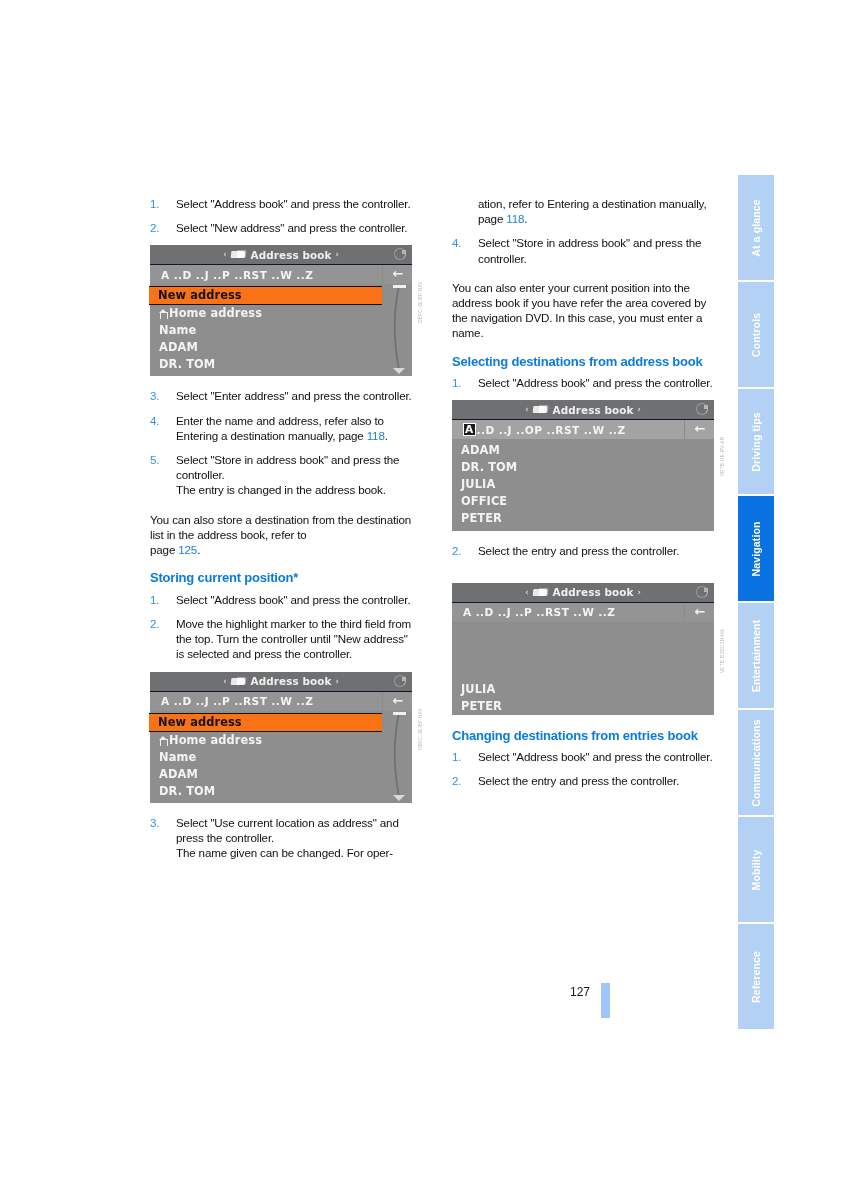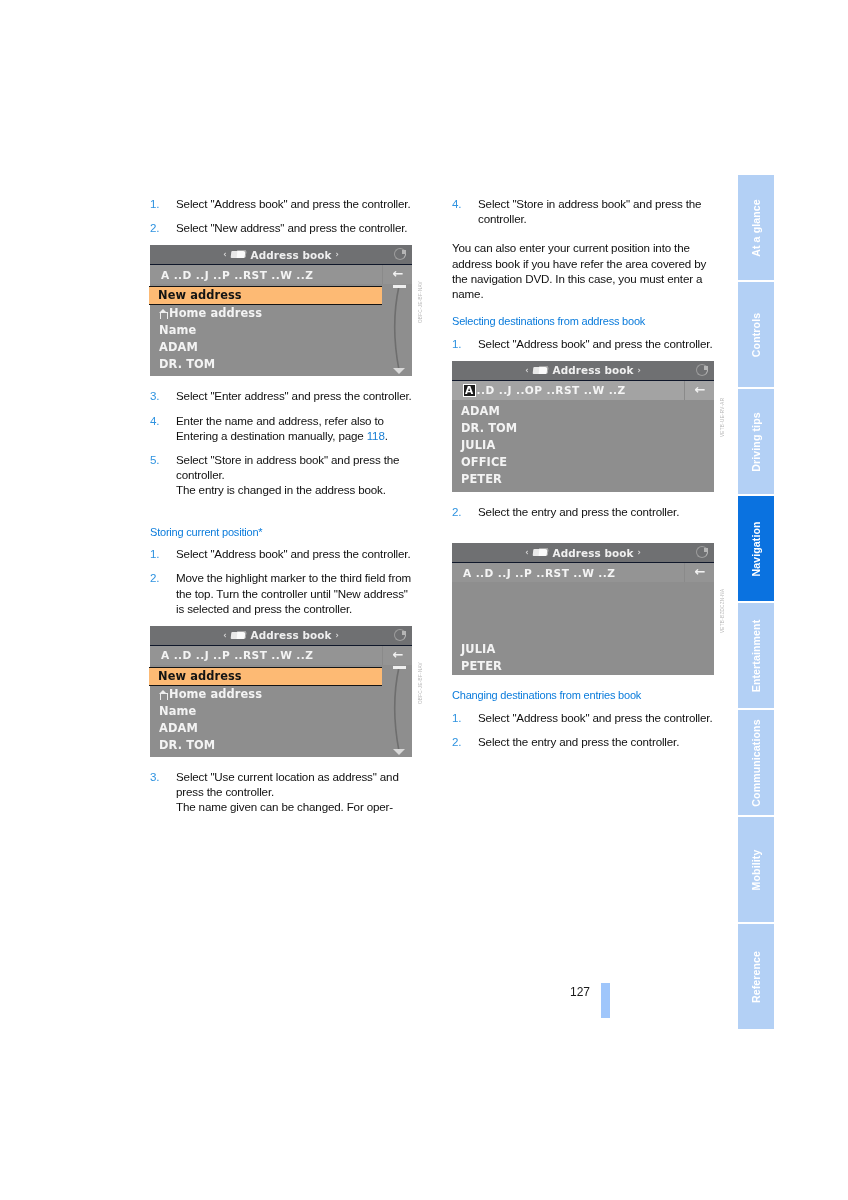--- a/index.html
+++ b/index.html
@@ -32,23 +32,23 @@
     font-size: 11.6px;
     line-height: 15.2px;
     color: #101010;
     margin: 0 0 11px 0;
     letter-spacing: -0.15px;
   }
   .para.tight { margin-bottom: 9px; }
   .para.nomargin { margin-bottom: 0; }
 
   .h2 {
-    font-size: 11px;
+    font-size: 13px;
     line-height: 15.5px;
-    font-weight: normal;
+    font-weight: bold;
     color: #0a7bdb;
     margin: 13px 0 6px 0;
     letter-spacing: -0.2px;
   }
 
   ol.steps { margin: 0 0 8px 0; padding: 0; list-style: none; }
   ol.steps li {
     position: relative;
     padding-left: 26px;
     font-size: 11.6px;
@@ -175,21 +175,21 @@
     line-height: 17px;
     color: #f3f3f3;
     font-size: 11.4px;
     font-weight: bold;
     padding-left: 9px;
     position: relative;
     white-space: nowrap;
     letter-spacing: 0.1px;
   }
   .shot-list .row.selected {
-    background: #fdba74;
+    background: #f97316;
     color: #141414;
     border-top: 1.5px solid #141414;
     border-bottom: 1.5px solid #141414;
     height: 19px;
     line-height: 16px;
     margin-left: -1px;
     width: 233px;
   }
   .home-glyph {
     display: inline-block;
@@ -394,20 +394,21 @@
           <span>Enter the name and address, refer also to Entering a destination manually, page </span><span class="xref">118</span><span>.</span>
         </li>
         <li>
           <span class="num">5.</span>
           <span>Select "Store in address book" and press the controller.</span>
           <span class="sub">The entry is changed in the address book.</span>
         </li>
       </ol>
 
       <div class="gap6"></div>
+      <p class="para tight"><span>You can also store a destination from the destination list in the address book, refer to</span><br><span>page </span><span class="xref">125</span><span>.</span></p>
 
       <h2 class="h2">Storing current position*</h2>
 
       <ol class="steps">
         <li>
           <span class="num">1.</span>
           <span>Select "Address book" and press the controller.</span>
         </li>
         <li>
           <span class="num">2.</span>
@@ -450,20 +451,21 @@
         <li>
           <span class="num">3.</span>
           <span>Select "Use current location as address" and press the controller.</span>
           <span class="sub">The name given can be changed. For oper-</span>
         </li>
       </ol>
     </div>
 
     <div class="col right">
 
+      <p class="para tight" style="padding-left:26px;"><span>ation, refer to Entering a destination manually, page </span><span class="xref">118</span><span>.</span></p>
 
       <ol class="steps">
         <li>
           <span class="num">4.</span>
           <span>Select "Store in address book" and press the controller.</span>
         </li>
       </ol>
 
       <div class="gap6"></div>
       <p class="para">You can also enter your current position into the address book if you have refer the area covered by the navigation DVD. In this case, you must enter a name.</p>

